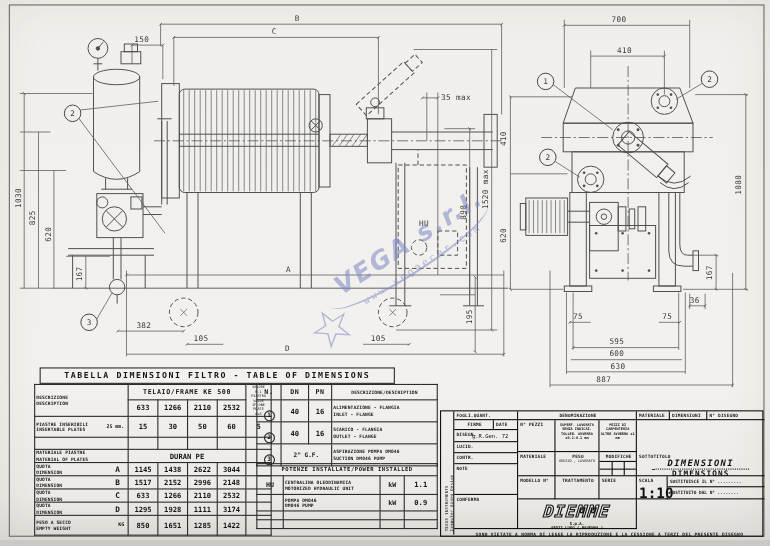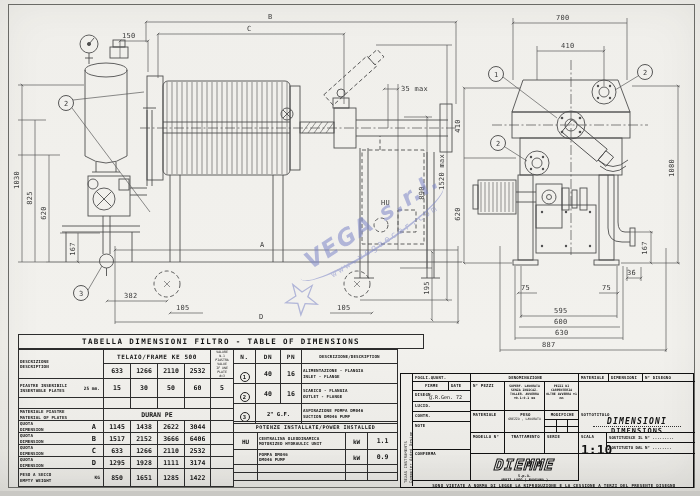--- a/index.html
+++ b/index.html
@@ -284,23 +284,23 @@
   </g>
 </svg>
 
 <div id="wm">
   <div class="star">☆</div>
   <div class="swoosh"></div>
   <div class="co">VEGA s.r.l.</div>
   <div class="url">www.vegaecer.com</div>
 </div>
 
-<div class="tbl-title" style="left:18px;top:334px;width:406px;height:15px">TABELLA DIMENSIONI FILTRO - TABLE OF DIMENSIONS</div>
-
-<table class="tbl" style="left:18px;top:349px;width:215px">
+<div class="tbl-title" style="left:36px;top:334px;width:323px;height:15px">TABELLA DIMENSIONI FILTRO - TABLE OF DIMENSIONS</div>
+
+<table class="tbl" style="left:31px;top:349px;width:215px">
   <colgroup>
         <col style="width:85px">
         <col style="width:27px">
         <col style="width:27px">
         <col style="width:27px">
         <col style="width:26px">
         <col style="width:23px">
       </colgroup>
   <tbody>
         <tr style="height:12px">
@@ -376,22 +376,22 @@
             <div class="desc-flex">
       <div>
                 <div class="lbl2">QUOTA</div>
       <div class="lbl2">DIMENSION</div>
               </div>
       <span class="bigkey">B</span>
             </div>
           </td>
     <td class="val">1517</td>
     <td class="val">2152</td>
-    <td class="val">3666</td>
-    <td class="val">6406</td>
+    <td class="val">2996</td>
+    <td class="val">2148</td>
     <td></td>
   </tr>
   <tr style="height:12px">
     <td>
             <div class="desc-flex">
       <div>
                 <div class="lbl2">QUOTA</div>
       <div class="lbl2">DIMENSION</div>
               </div>
       <span class="bigkey">C</span>

